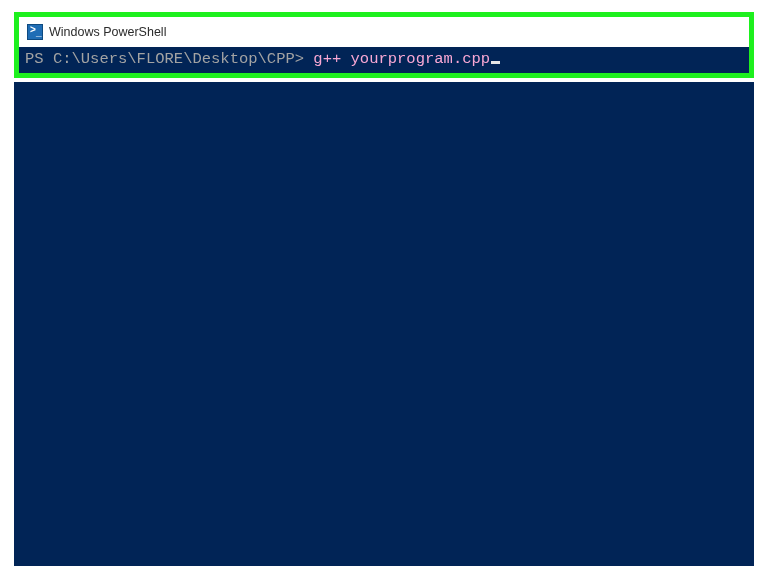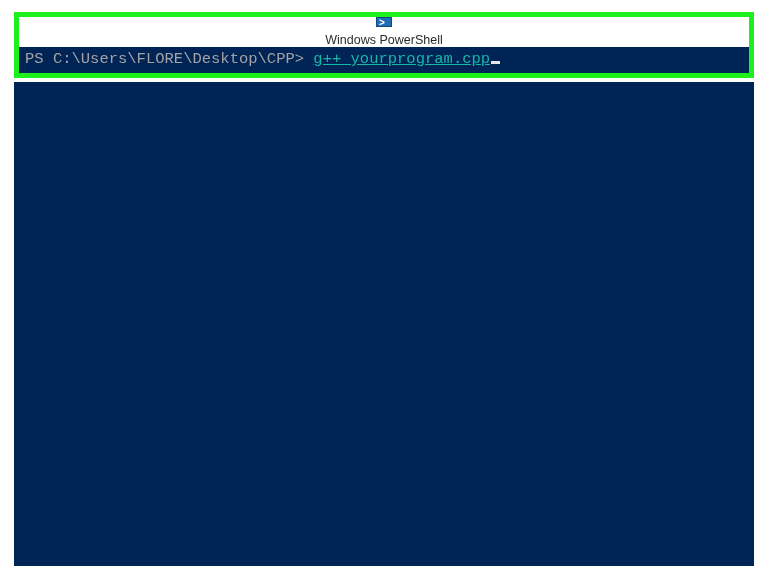--- a/index.html
+++ b/index.html
@@ -21,21 +21,20 @@
       border: 5px solid #1ef01e;
       background: #ffffff;
     }
     .title-bar {
       display: flex;
       align-items: center;
       height: 30px;
       background: #ffffff;
       padding: 0 8px;
       gap: 6px;
-      flex-direction: column;
     }
     .ps-icon {
       width: 16px;
       height: 16px;
       background: #1f6db5;
       border: 1px solid #0e4a80;
       position: relative;
       display: inline-block;
     }
     .ps-icon::before {
@@ -65,22 +64,21 @@
       padding: 2px 6px 3px 6px;
       font-family: Consolas, "Courier New", monospace;
       font-size: 15.5px;
       line-height: 21px;
       white-space: pre;
     }
     .prompt-text {
       color: #a3a3a3;
     }
     .command-text {
-      color: #14b8a6;
-      text-decoration: underline;
+      color: #f9a8d4;
     }
     .cursor {
       display: inline-block;
       width: 9px;
       height: 3px;
       background: #e6e6e6;
       vertical-align: baseline;
       margin-left: 1px;
       margin-bottom: 0px;
       transform: translateY(1px);

